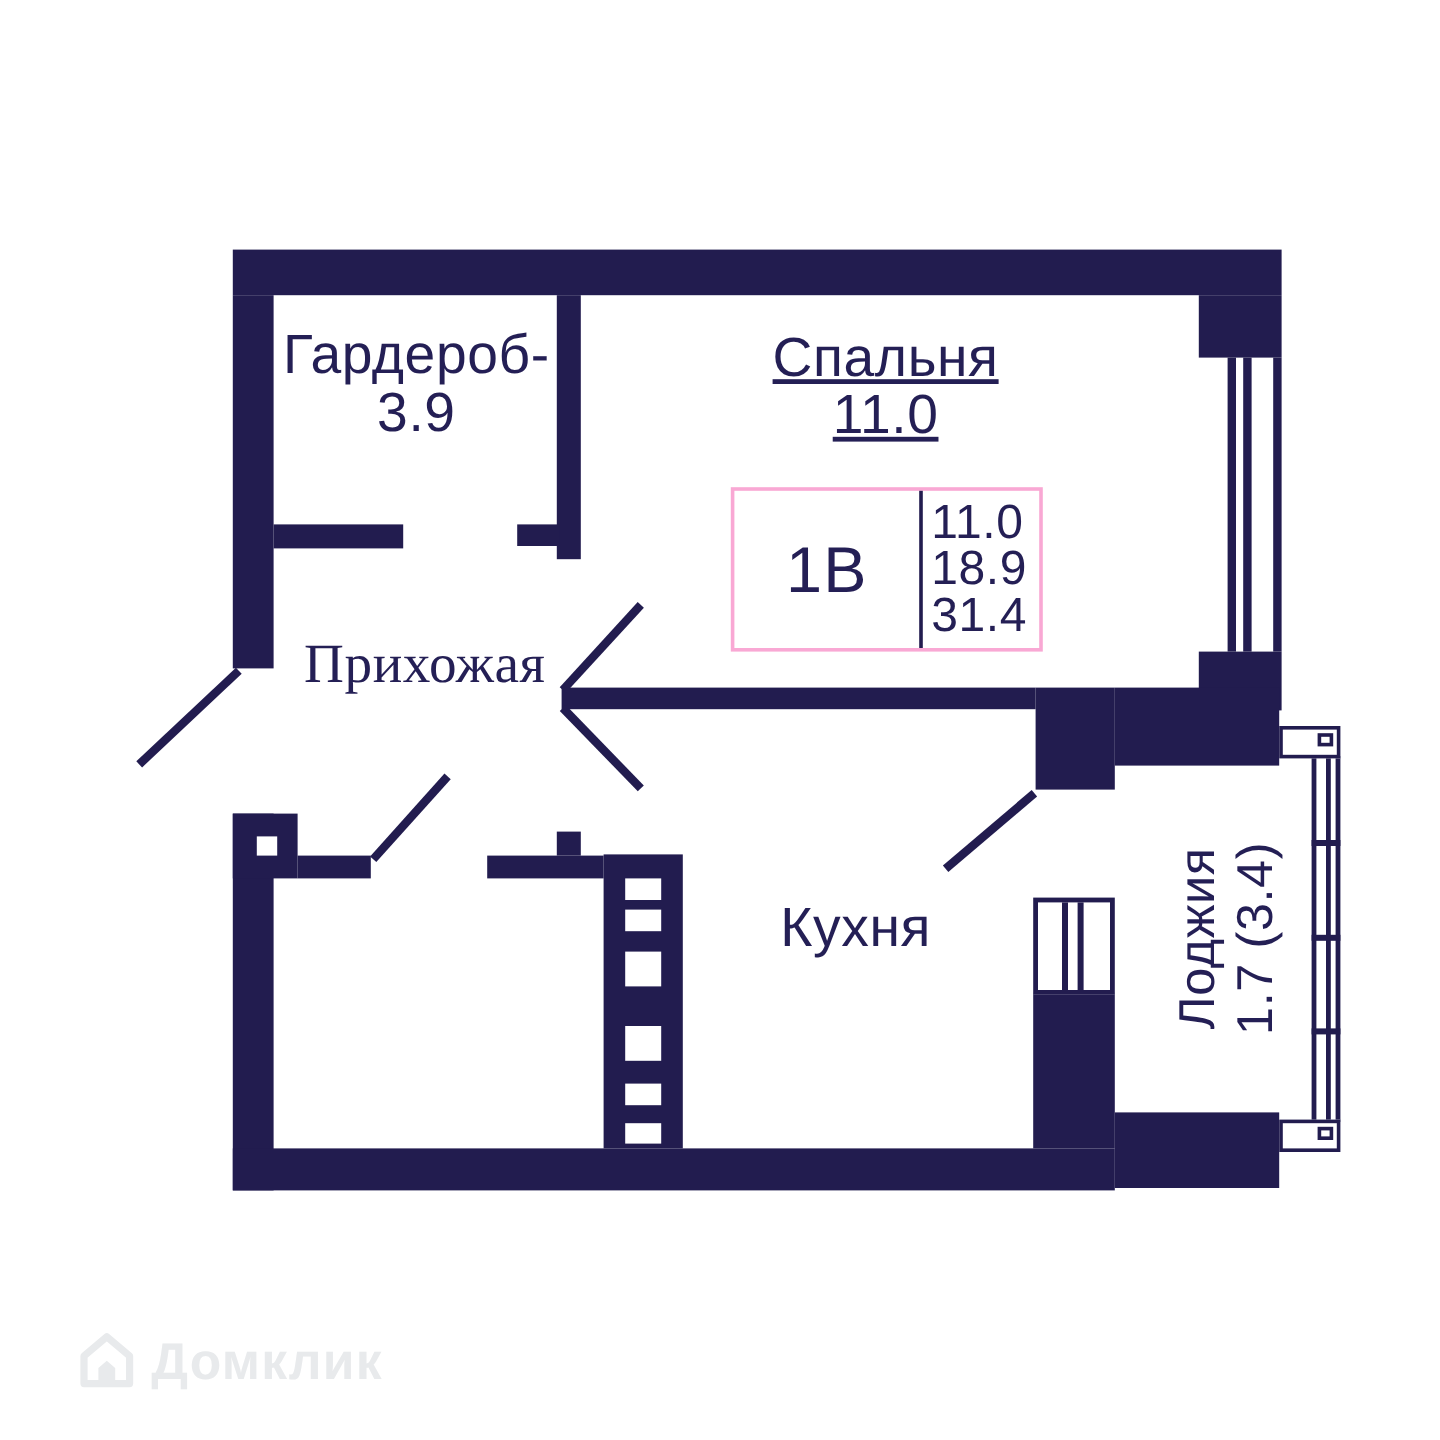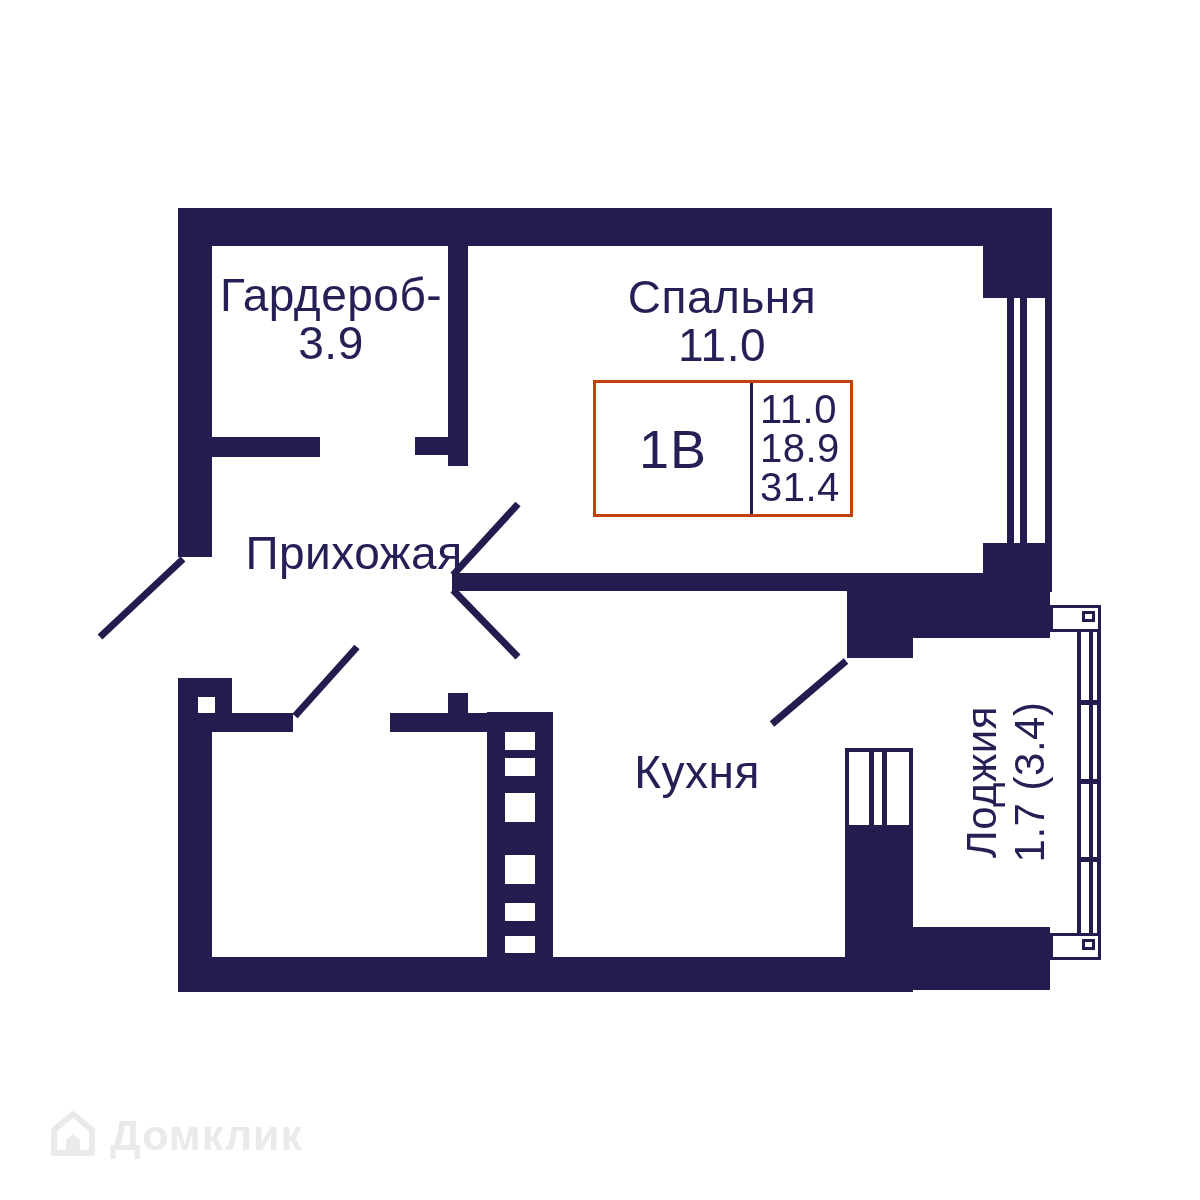--- a/index.html
+++ b/index.html
@@ -1,23 +1,23 @@
 <!DOCTYPE html>
 <html><head>
 <meta charset="utf-8">
 <style>
   html,body{margin:0;padding:0;background:#ffffff;width:1200px;height:1200px;overflow:hidden;}
-  .canvas{position:relative;width:1172px;height:1200px;background:#fff;font-family:"Liberation Sans",sans-serif;}
+  .canvas{position:relative;width:1172px;height:1200px;background:#fff;font-family:"Liberation Sans",sans-serif;margin-left:16px;}
   .w{position:absolute;background:#221c4f;}
   .wh{position:absolute;background:#ffffff;}
   .room-label{position:absolute;width:260px;text-align:center;color:#241f55;font-size:46px;line-height:48px;letter-spacing:0.5px;}
   .room-label .ln{white-space:nowrap;}
   .bath-label{line-height:46px;}
   .loggia-label{position:absolute;left:856px;top:734px;width:300px;height:96px;transform:rotate(-90deg);font-size:42px;line-height:48px;}
-  .unit-box{position:absolute;left:593px;top:380px;width:260px;height:137px;border:3px solid #c2410c;box-sizing:border-box;background:#fff;display:flex;}
+  .unit-box{position:absolute;left:593px;top:406px;width:260px;height:137px;border:3px solid #f9a8d4;box-sizing:border-box;background:#fff;display:flex;}
   .unit-left{width:157px;border-right:3px solid #221c4f;box-sizing:border-box;display:flex;align-items:center;justify-content:center;color:#241f55;font-size:54px;letter-spacing:1px;}
   .unit-right{flex:1;color:#241f55;font-size:40px;line-height:39px;padding:7px 0 0 7px;letter-spacing:0.5px;}
   .frame-box{position:absolute;background:#fff;border:4px solid #221c4f;box-sizing:border-box;}
   .conn-box{position:absolute;background:#fff;border:3px solid #221c4f;box-sizing:border-box;}
   .conn-sq{position:absolute;right:3px;top:3px;width:13px;height:11px;border:3px solid #221c4f;box-sizing:border-box;background:#fff;}
   .doors{position:absolute;left:0;top:0;width:1200px;height:1200px;}
   .watermark{position:absolute;left:46px;top:1108px;display:flex;align-items:center;color:#e8eaec;}
   .wm-text{font-size:43px;font-weight:700;letter-spacing:1px;margin-left:10px;}
 </style>
 </head>
@@ -82,26 +82,26 @@
     <line x1="453" y1="575" x2="518" y2="504" stroke="#221c4f" stroke-width="7"></line>
     <line x1="453" y1="590" x2="518" y2="657" stroke="#221c4f" stroke-width="7"></line>
     <line x1="846" y1="661" x2="772" y2="724" stroke="#221c4f" stroke-width="7"></line>
   </svg>
 
   <div class="room-label" style="left:201px;top:271px;">
     <div class="ln">Гардероб-</div>
     <div class="ln">3.9</div>
   </div>
 
-  <div class="room-label" style="left:592px;top:273px;">
+  <div class="room-label" style="left:592px;top:273px;text-decoration:underline;">
     <div class="ln">Спальня</div>
     <div class="ln">11.0</div>
   </div>
 
-  <div class="room-label" style="left:224px;top:529px;">
+  <div class="room-label" style="left:208px;top:529px;font-family:Liberation Serif, serif;">
     <div class="ln">Прихожая</div>
   </div>
 
 
   <div class="room-label" style="left:567px;top:748px;">
     <div class="ln">Кухня</div>
   </div>
 
   <div class="room-label loggia-label">
     <div class="ln">Лоджия</div>

